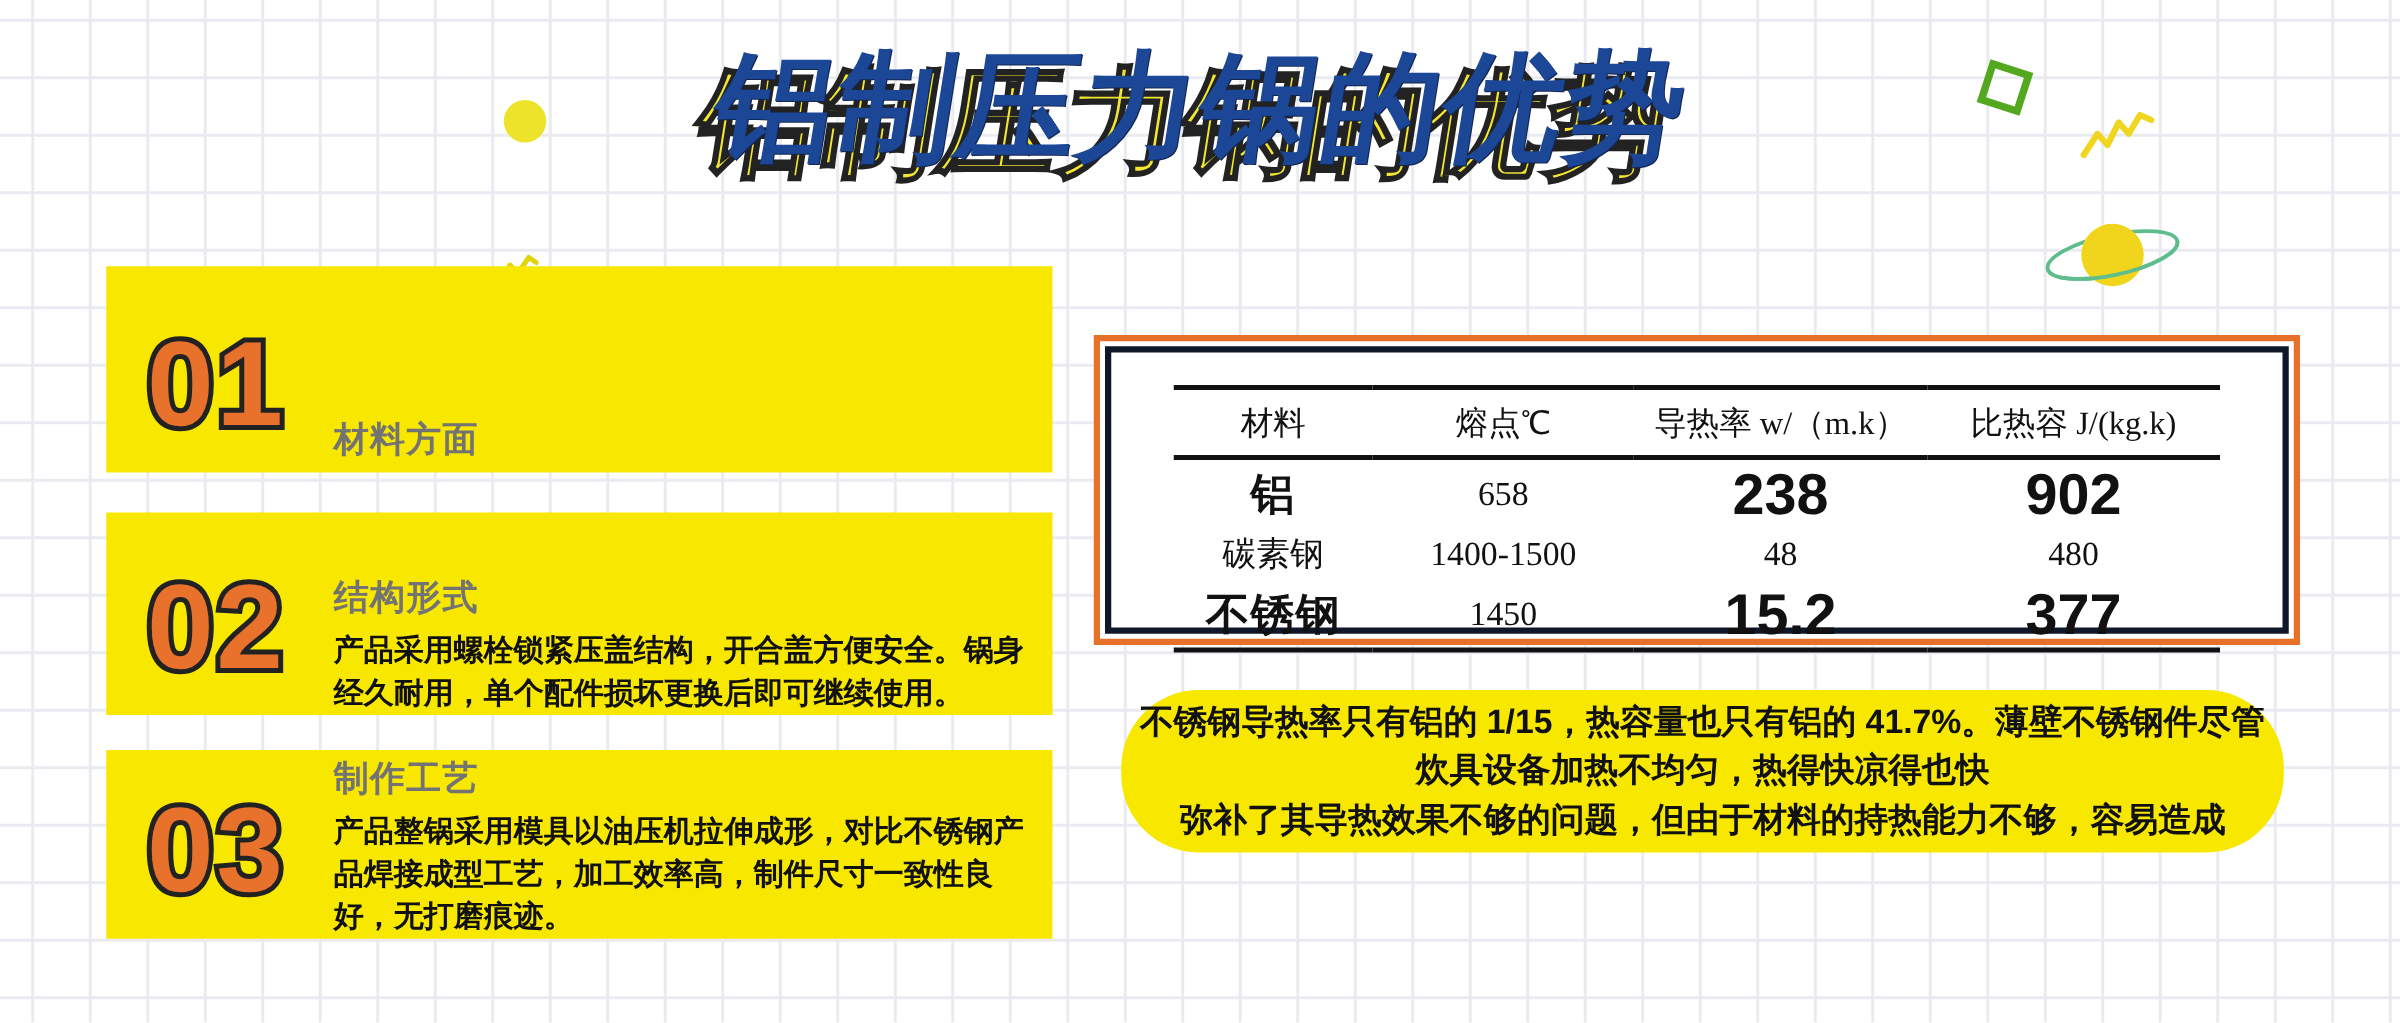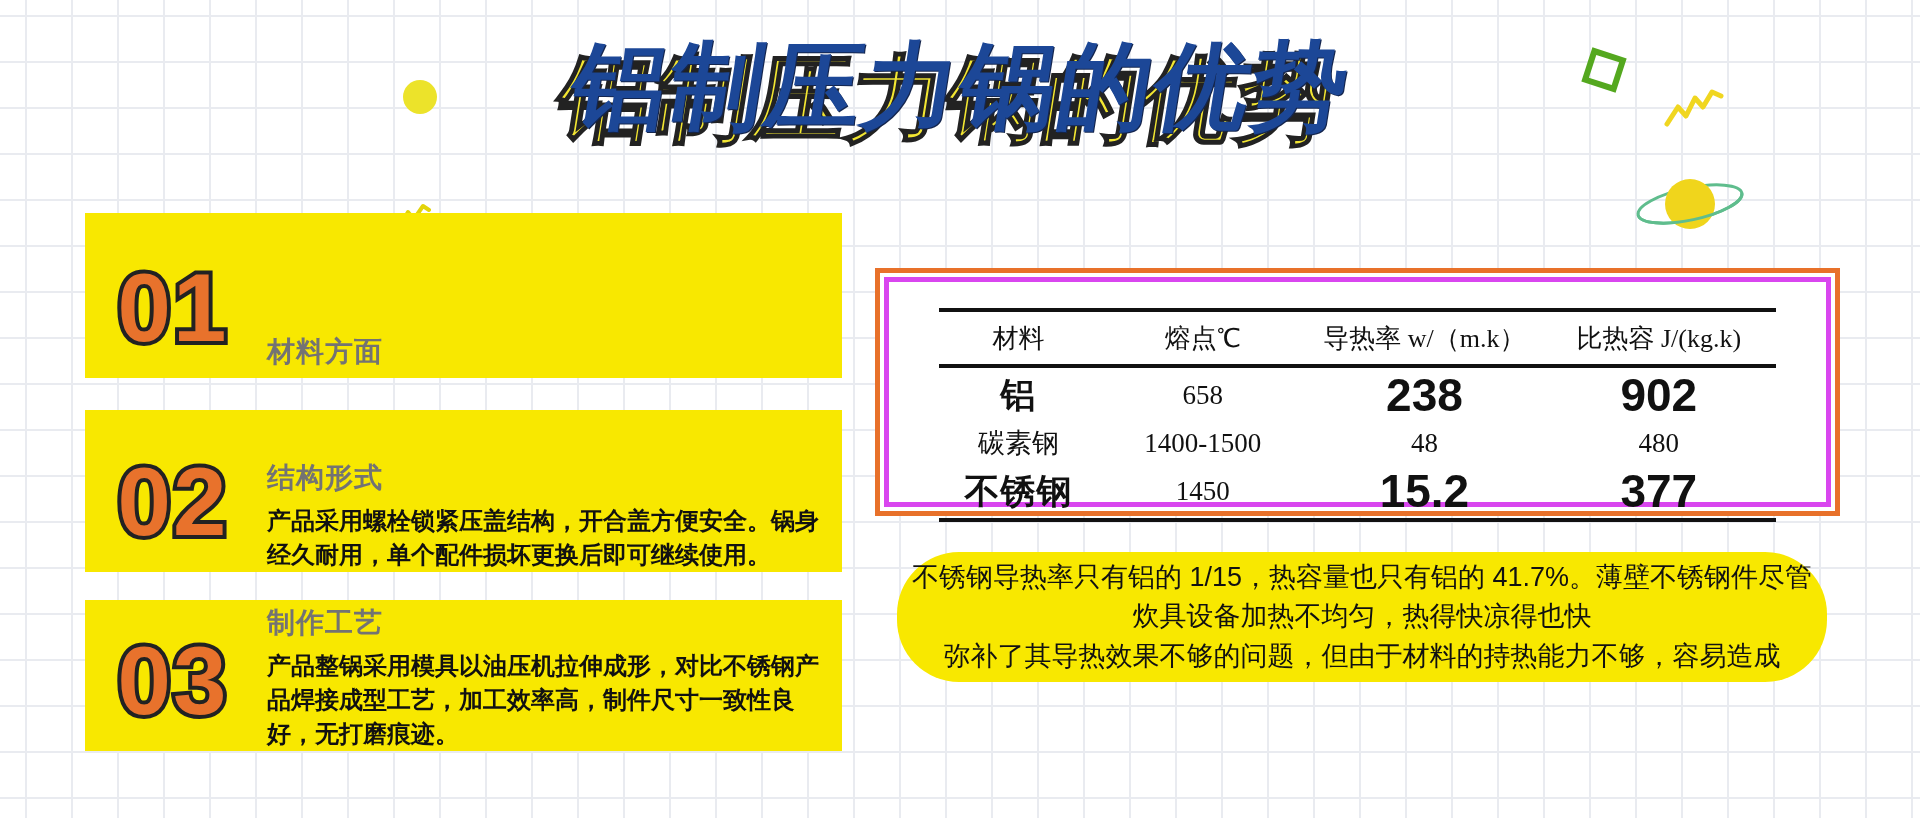--- a/index.html
+++ b/index.html
@@ -107,21 +107,21 @@
     height: 248px;
     box-sizing: border-box;
     border: 5px solid #e8712a;
     background: #ffffff;
     padding: 4px;
   }
   .table-inner {
     width: 100%;
     height: 100%;
     box-sizing: border-box;
-    border: 5px solid #d946ef;
+    border: 5px solid #0f172a;
     background: #ffffff;
     padding: 26px 50px 0 50px;
   }
   .mat-table { width: 100%; border-collapse: collapse; }
   .mat-table td {
     text-align: center;
     vertical-align: middle;
     padding: 0;
     color: #111111;
   }
@@ -164,21 +164,21 @@
     height: 130px;
     background: #f8e800;
     border-radius: 62px;
     display: flex;
     flex-direction: column;
     justify-content: center;
     align-items: center;
   }
   .note-line {
     font-size: 27px;
-    font-weight: 400;
+    font-weight: 700;
     color: #111111;
     line-height: 1.45;
     text-align: center;
     white-space: nowrap;
   }
 
   
   .deco { position: absolute; }
   .dot-yellow {
     left: 403px; top: 80px;

